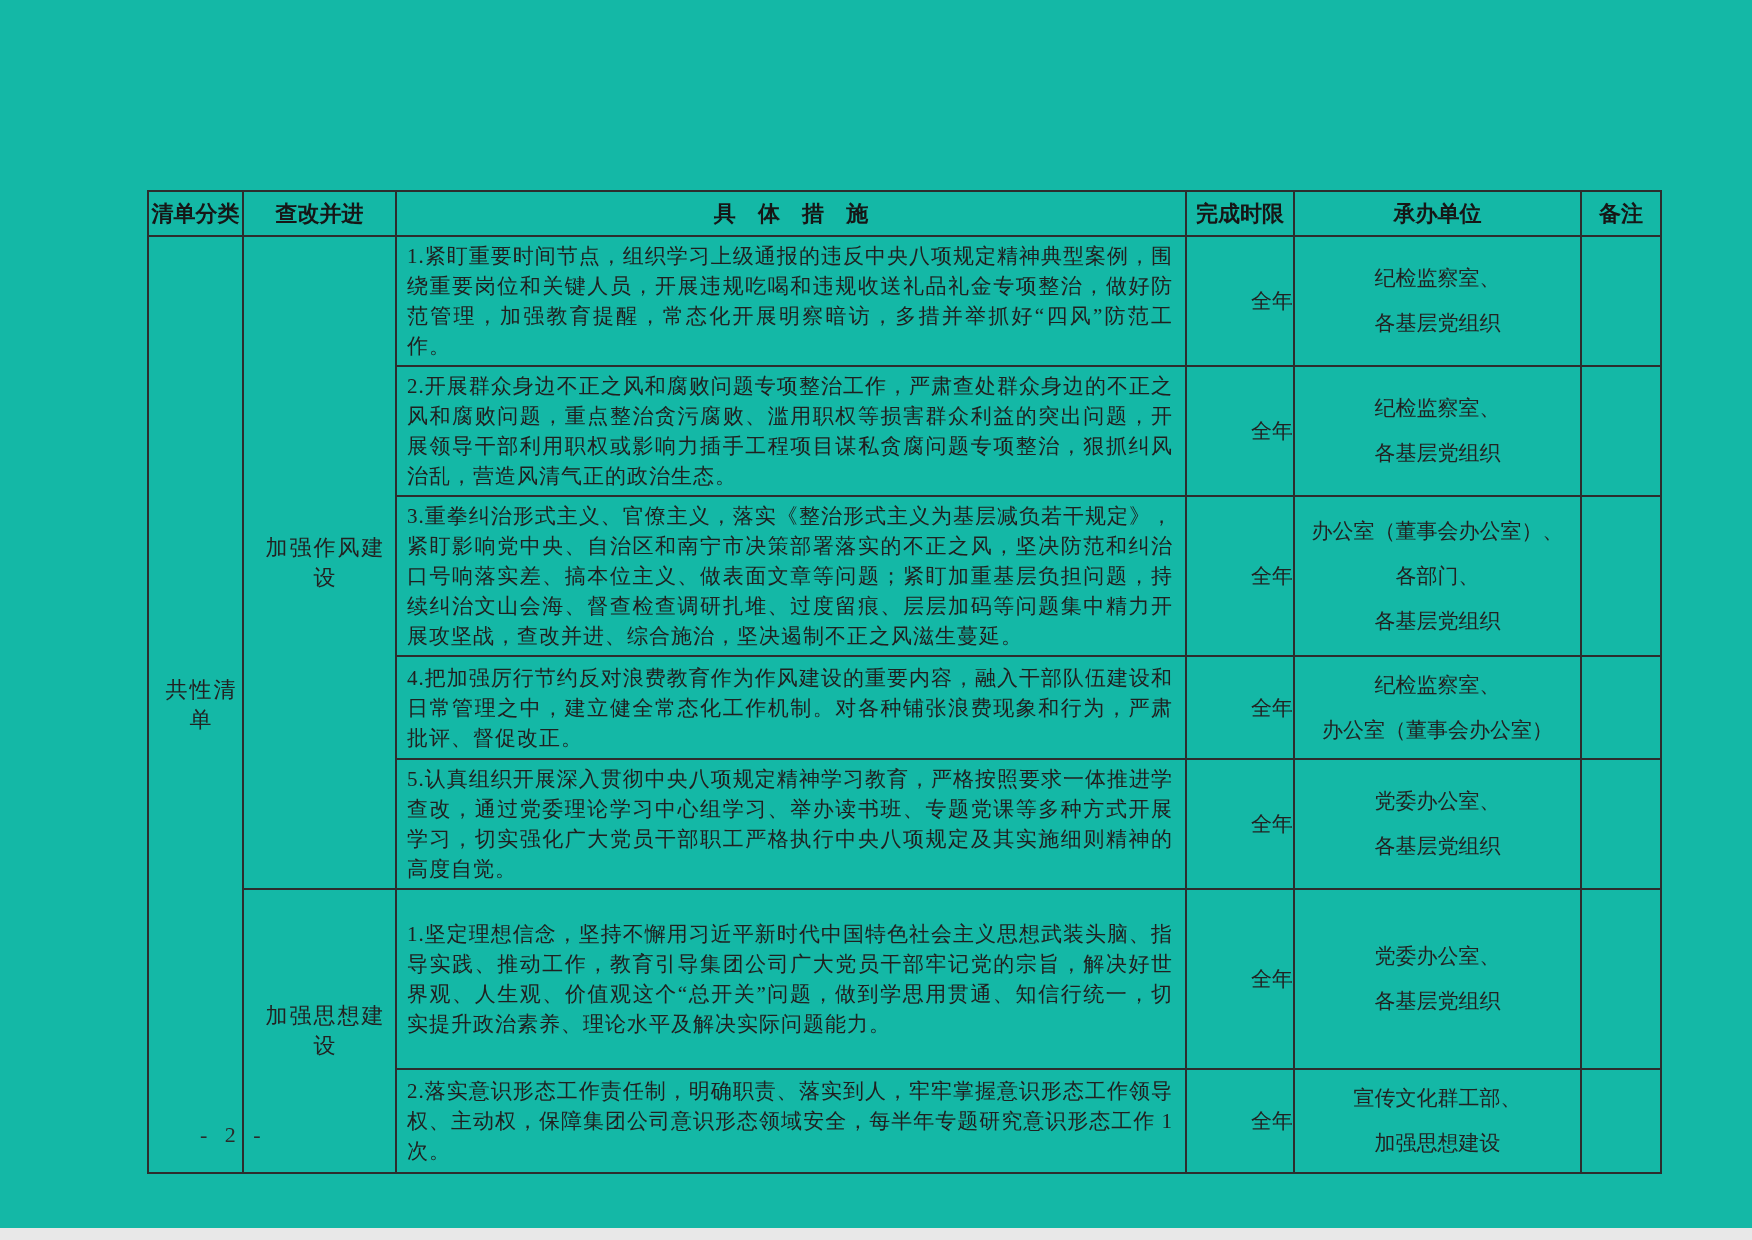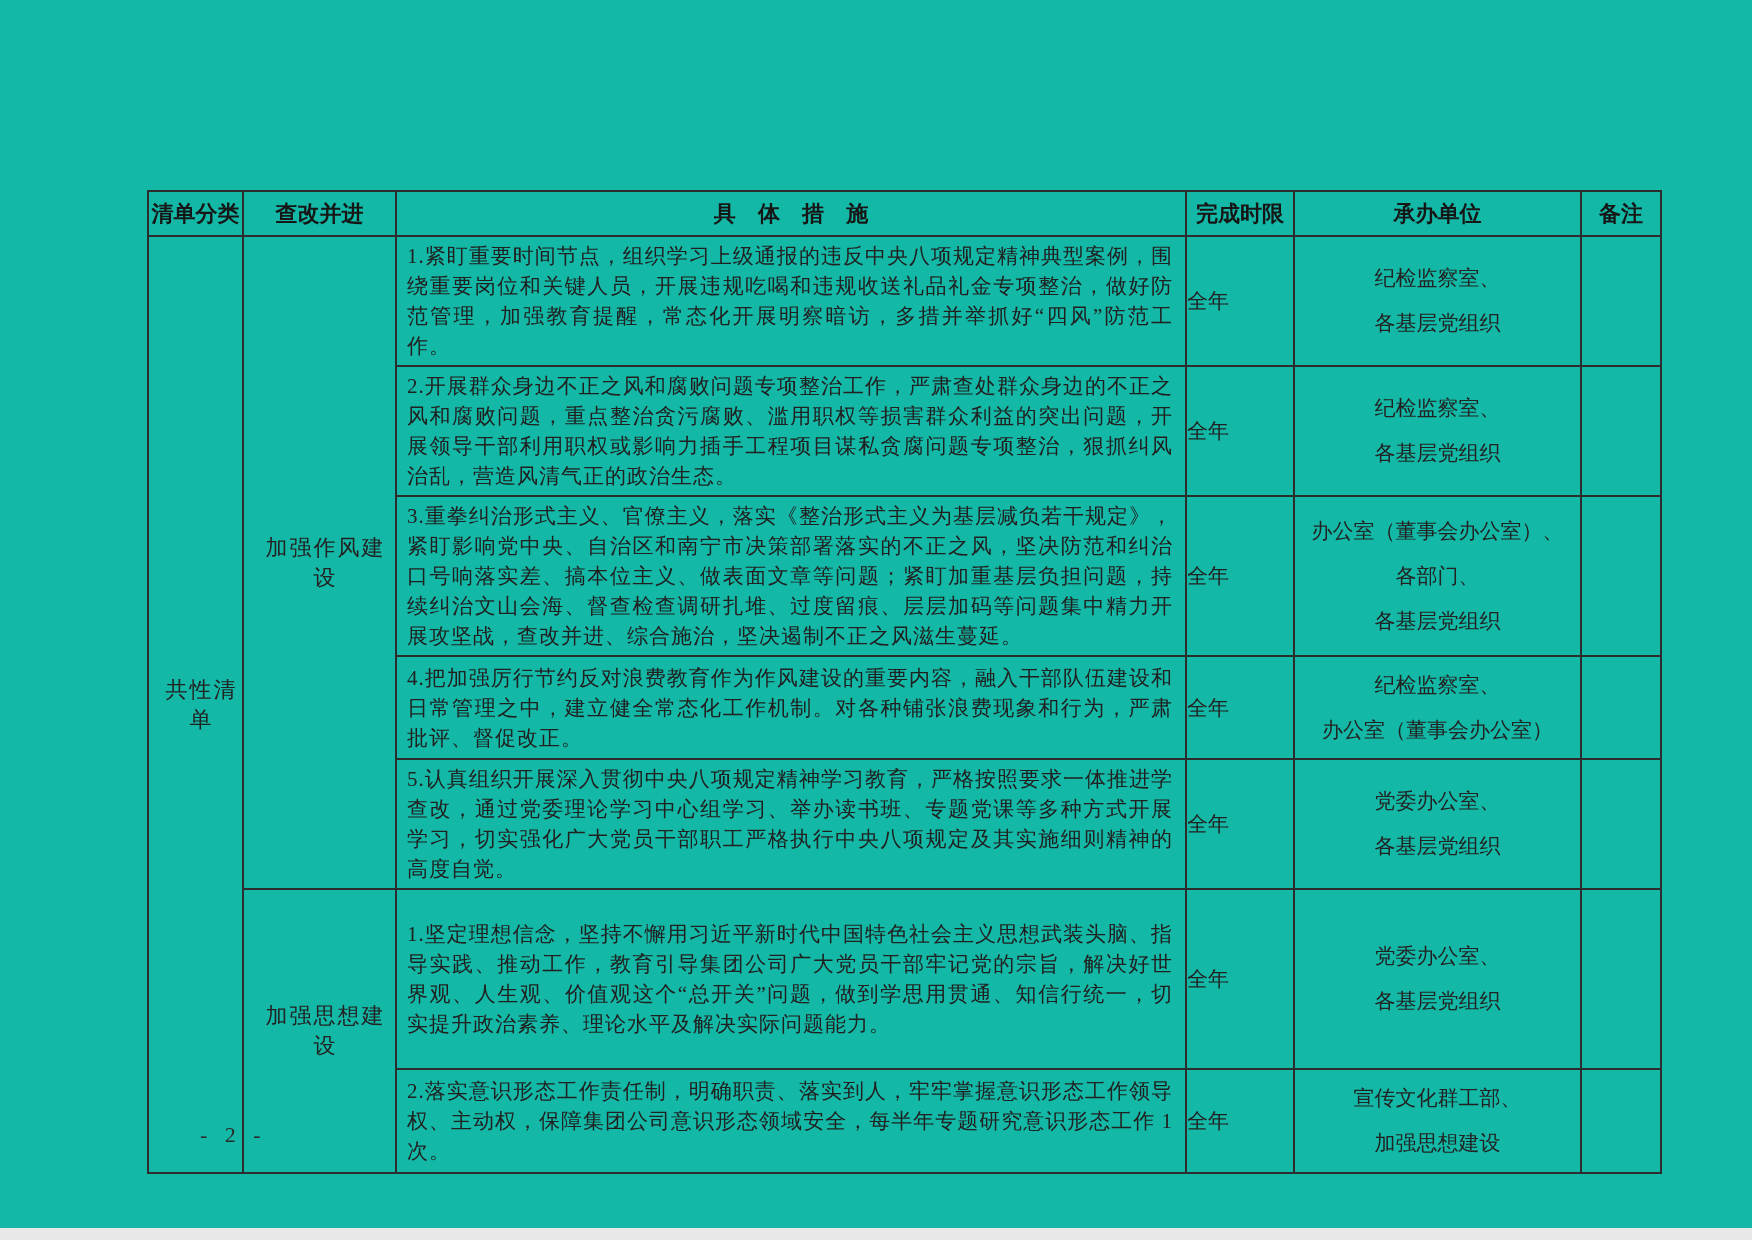--- a/index.html
+++ b/index.html
@@ -69,21 +69,21 @@
   td.measure-cell {
     vertical-align: middle;
     font-size: 21px;
     line-height: 30px;
     text-align: justify;
     letter-spacing: 1px;
     padding: 4px 12px 4px 10px;
     color: #202020;
   }
   td.deadline-cell {
-    text-align: left;
+    text-align: right;
     vertical-align: middle;
     font-size: 21px;
     color: #222;
     border-radius: 18px;
   }
   td.unit-cell {
     text-align: center;
     vertical-align: middle;
     font-size: 21px;
     line-height: 45px;

